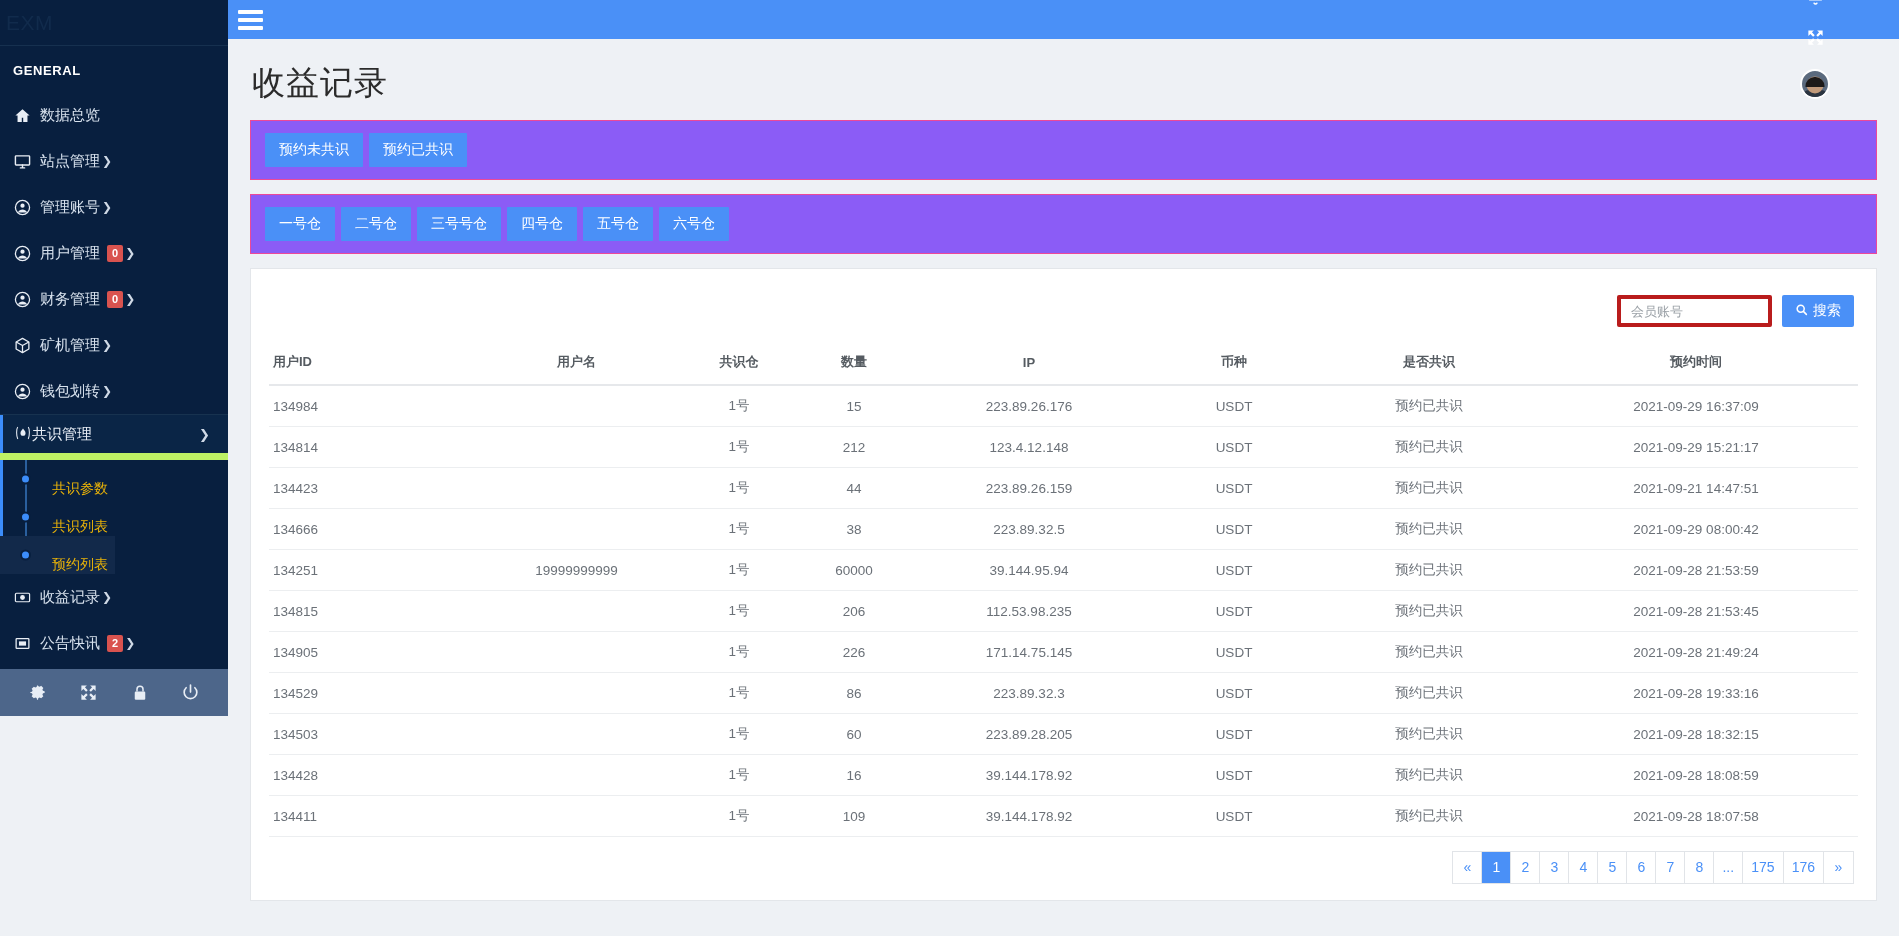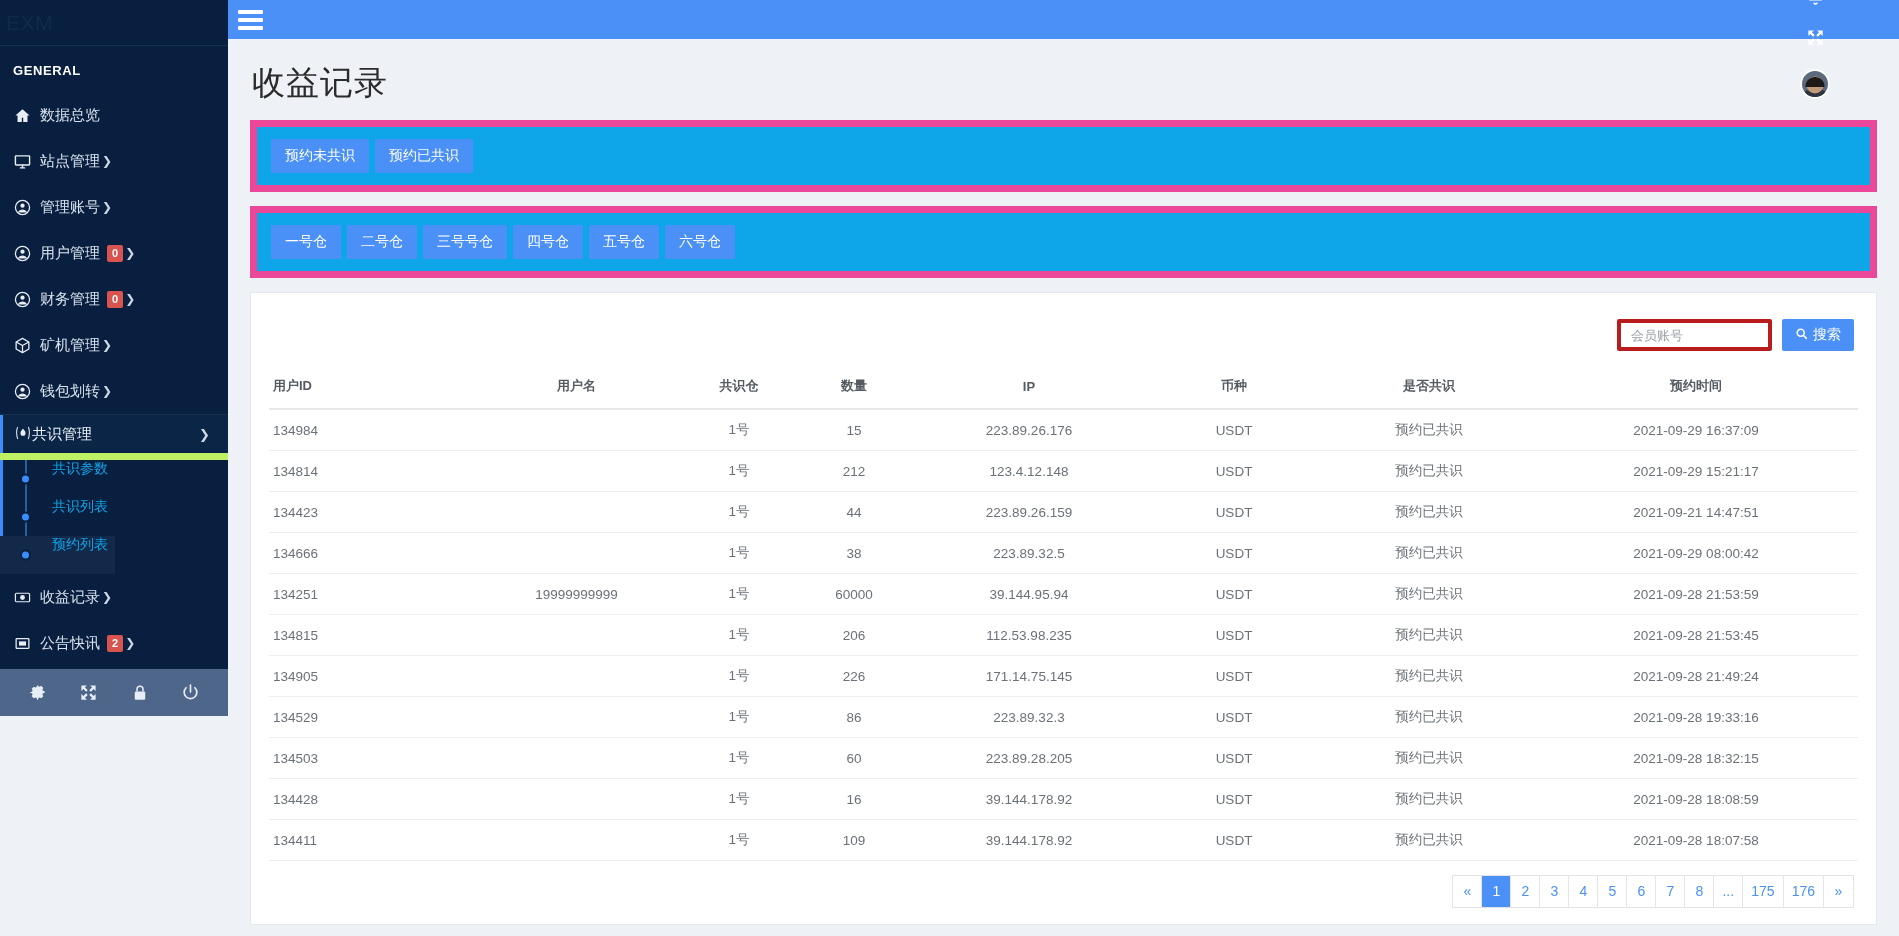--- a/index.html
+++ b/index.html
@@ -67,22 +67,22 @@
   .submenu { position: relative; background: #081f3f; }
   .submenu::before {
     content: ""; position: absolute; left: 0; top: 0;
     width: 3px; height: 100%; background: #3c8dfb;
   }
   .sub-rail {
     position: absolute; left: 25px; top: 0; bottom: 0;
     width: 2px; background: #2a5f9e;
   }
   .sub-item {
-    display: flex; align-items: flex-start; height: 38px;
-    padding-left: 52px; color: #0ea5e9; font-size: 14px;
+    display: flex; align-items: flex-end; height: 38px;
+    padding-left: 52px; color: #eab308; font-size: 14px;
     position: relative; cursor: pointer;
   }
   .sub-item .dot {
     position: absolute; left: 20px; top: 50%;
     transform: translateY(-50%);
     width: 11px; height: 11px; border-radius: 50%;
     background: #3c8dfb; border: 2px solid #081f3f;
   }
   .sub-item.active { background: #12294a; width: 115px; }
   .sidebar-bottom {
@@ -147,21 +147,21 @@
     width: 26px; height: 11px; border-radius: 7px 7px 0 0;
     background: #2b3440;
   }
 
   .content { flex: 1; padding: 0 22px 0 22px; overflow: hidden; }
   .page-title {
     font-size: 33px; color: #2b2b2b; font-weight: normal;
     padding: 22px 0 14px 2px; letter-spacing: 1px;
   }
   .panel {
-    background: #0ea5e9; border: 7px solid #ec4899;
+    background: #8b5cf6; border: 1px solid #ec4899;
     margin-bottom: 14px;
   }
   .panel-pad { padding: 12px 14px; }
   .btn-blue {
     background: #4a90f7; border: none; color: #fff;
     font-size: 14px; padding: 8px 14px; cursor: pointer;
     font-family: "Liberation Sans", sans-serif;
     border-radius: 1px;
   }
   .btn-row { display: flex; gap: 6px; }

